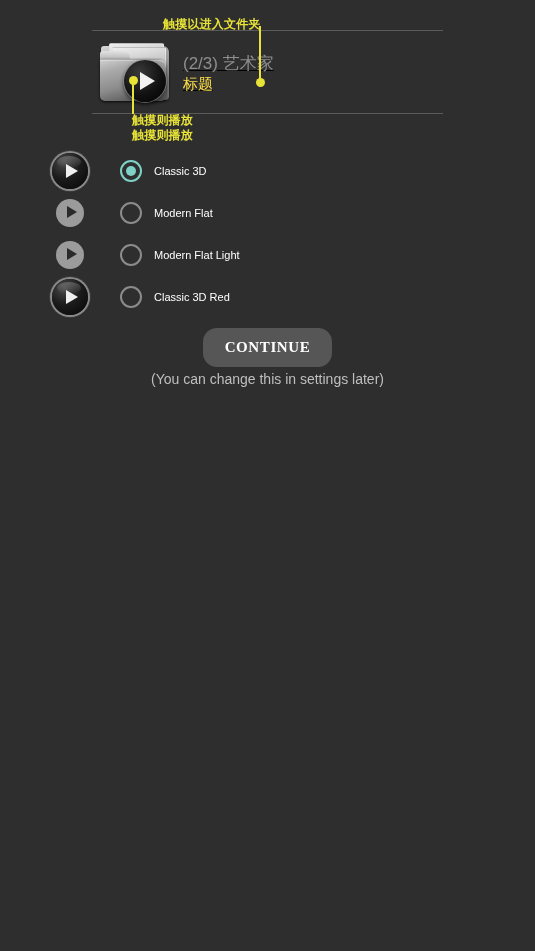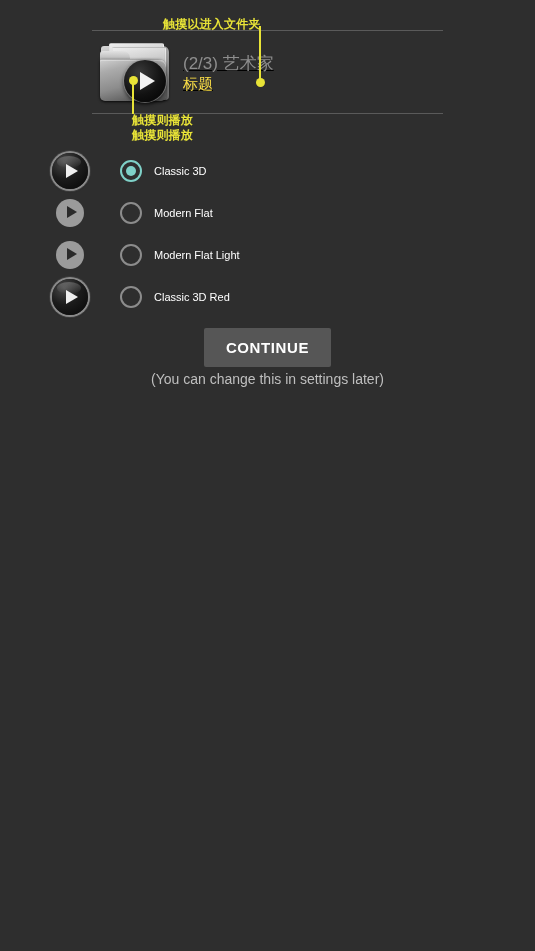--- a/index.html
+++ b/index.html
@@ -262,22 +262,22 @@
   }
   .continue-btn {
     display: inline-block;
     background: #565656;
     color: #ffffff;
     font-size: 15px;
     font-weight: bold;
     letter-spacing: .6px;
     padding: 11px 22px;
     border: none;
-    border-radius: 2px;
-    font-family: Liberation Sans, sans-serif;
+    border-radius: 14px;
+    font-family: Liberation Serif, serif;
     cursor: pointer;
   }
   .hint {
     margin-top: 4px;
     font-size: 14px;
     color: #bfbfbf;
   }
 </style>
 </head>
 <body>

